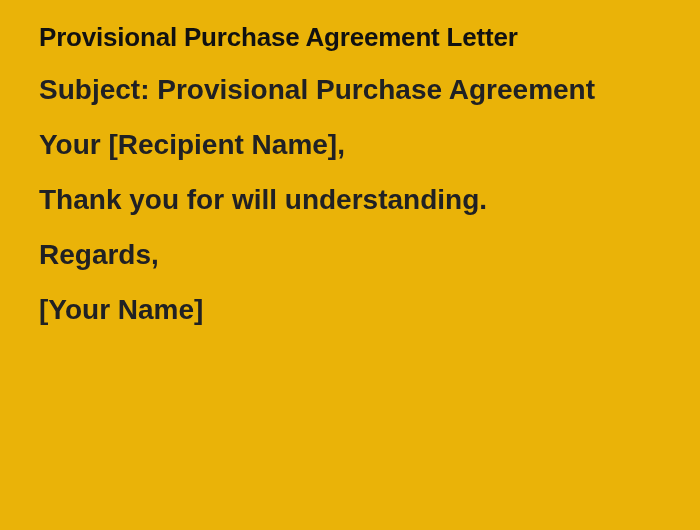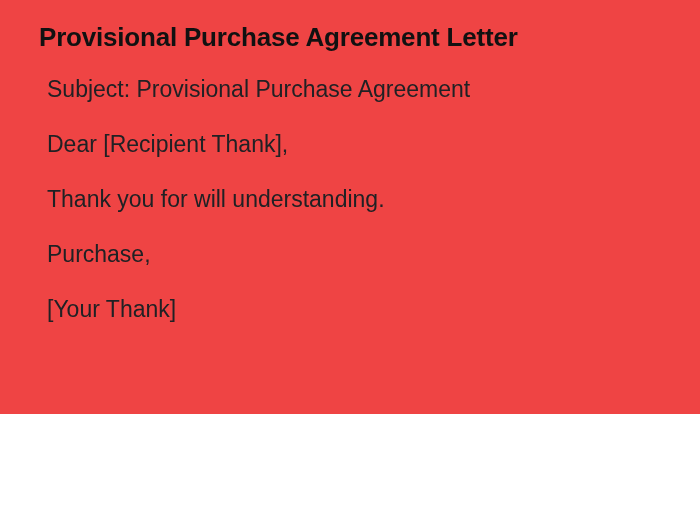--- a/index.html
+++ b/index.html
@@ -4,52 +4,52 @@
 <style>
   html, body {
     margin: 0;
     padding: 0;
     background: #ffffff;
     font-family: "Liberation Sans", sans-serif;
   }
   .page {
     position: relative;
     width: 700px;
-    height: 414px;
+    height: 530px;
     box-sizing: border-box;
-    background: #ef4444;
+    background: #eab308;
     padding: 22px 40px 0 39px;
     overflow: hidden;
   }
   .doc-title {
     margin: 0;
     font-size: 26px;
     line-height: 30px;
     font-weight: 700;
     color: #111111;
     letter-spacing: -0.2px;
   }
   .doc-par {
-    margin: 20px 8px;
+    margin: 20px 0;
     max-width: 580px;
-    font-size: 23px;
+    font-size: 28px;
     line-height: 35px;
-    font-weight: 400;
+    font-weight: 700;
     color: #202124;
   }
 </style>
 </head>
 <body>
 
 <div class="page">
   <h1 class="doc-title">Provisional Purchase Agreement Letter</h1>
 
   <p class="doc-par">Subject: Provisional Purchase Agreement</p>
 
-  <p class="doc-par">Dear [Recipient Thank],</p>
+  <p class="doc-par">Your [Recipient Name],</p>
 
 
   <p class="doc-par">Thank you for will understanding.</p>
 
-  <p class="doc-par">Purchase,</p>
+  <p class="doc-par">Regards,</p>
 
-  <p class="doc-par">[Your Thank]</p>
+  <p class="doc-par">[Your Name]</p>
 </div>
 
 </body></html>

